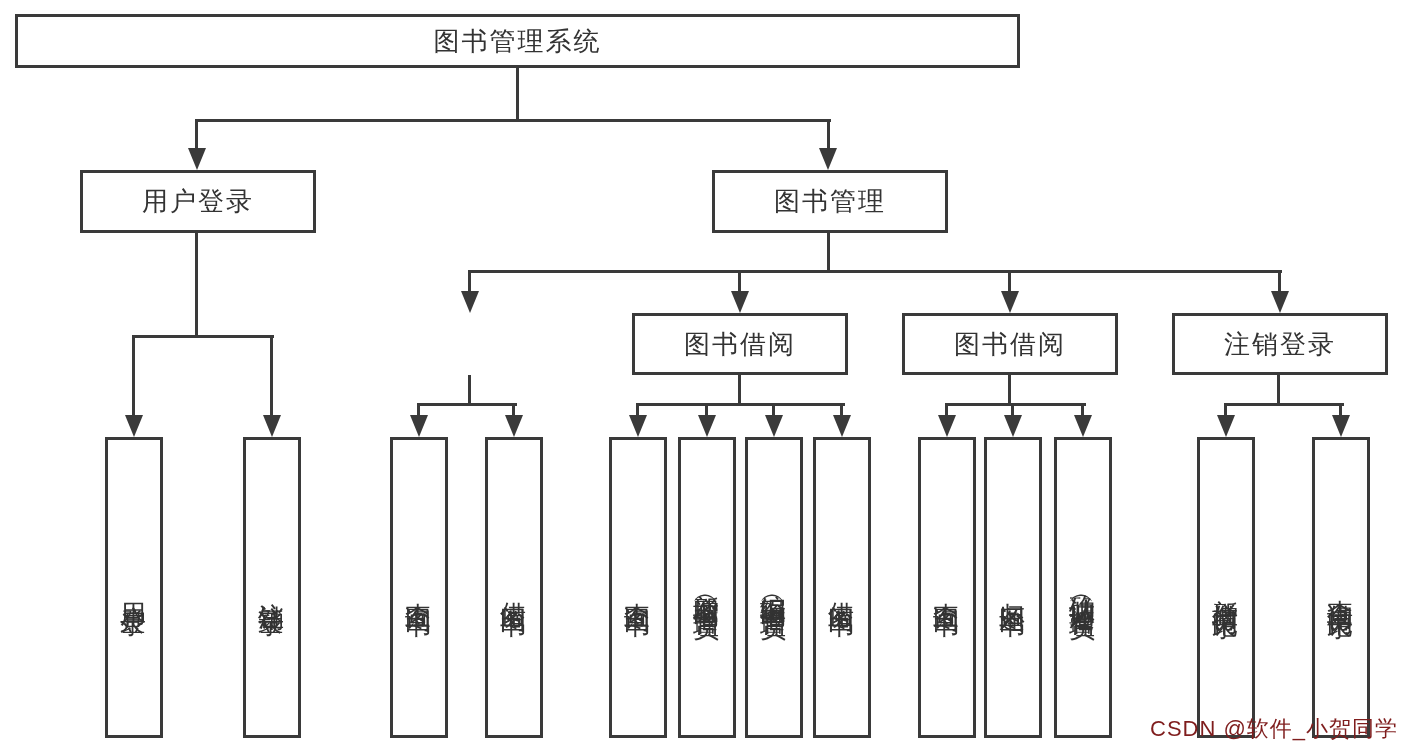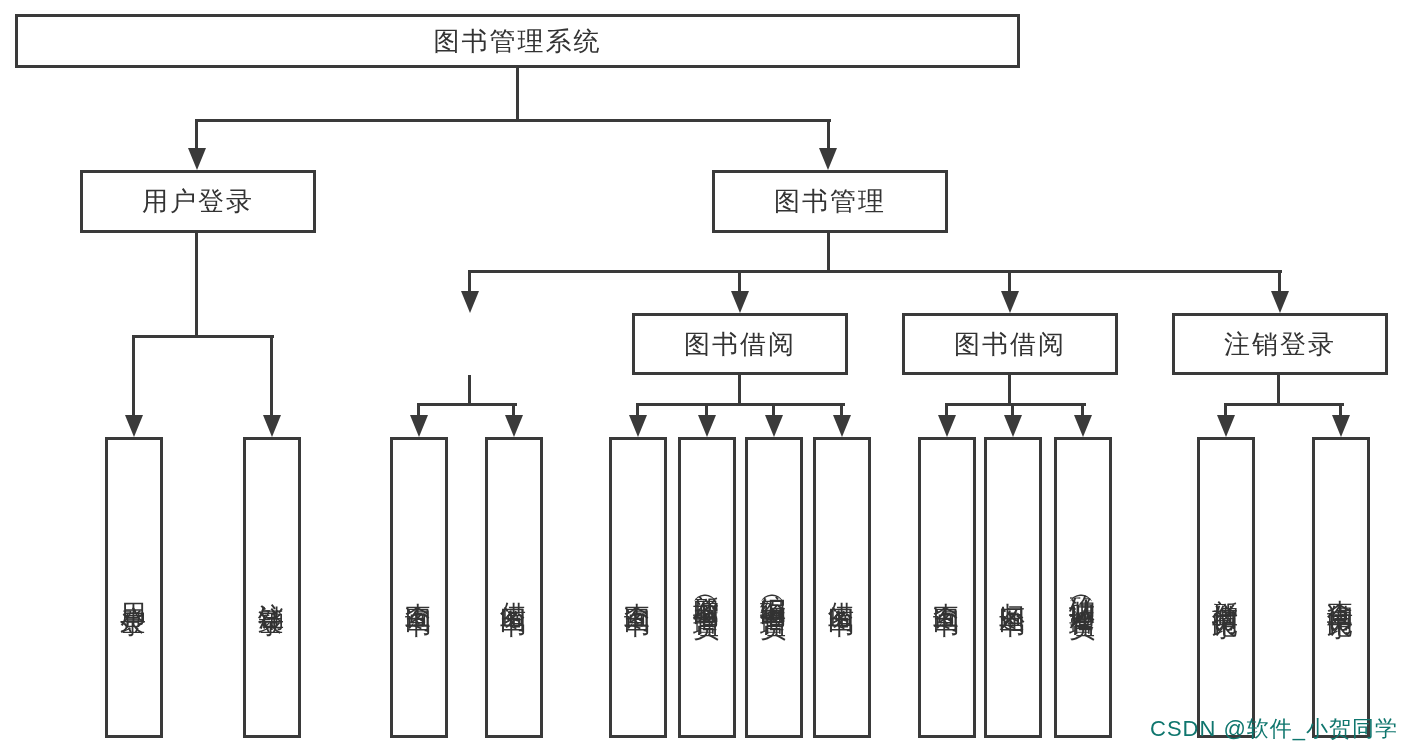--- a/index.html
+++ b/index.html
@@ -37,21 +37,21 @@
 
   .arrow {
     position:absolute; width:0; height:0;
     border-left:9px solid transparent;
     border-right:9px solid transparent;
     border-top:22px solid #3a3a3a;
   }
 
   .watermark {
     position:absolute; left:1150px; top:714px;
-    font-size:22px; color:#0f766e; letter-spacing:1px;
+    font-size:22px; color:#7f1d1d; letter-spacing:1px;
     white-space:nowrap; z-index:10;
   }
 </style>
 </head>
 <body>
 
 <div class="stage">
 
   <div class="line vl" style="left:516px; top:68px; height:54px;"></div>
   <div class="line hl" style="left:195px; top:119px; width:636px;"></div>

